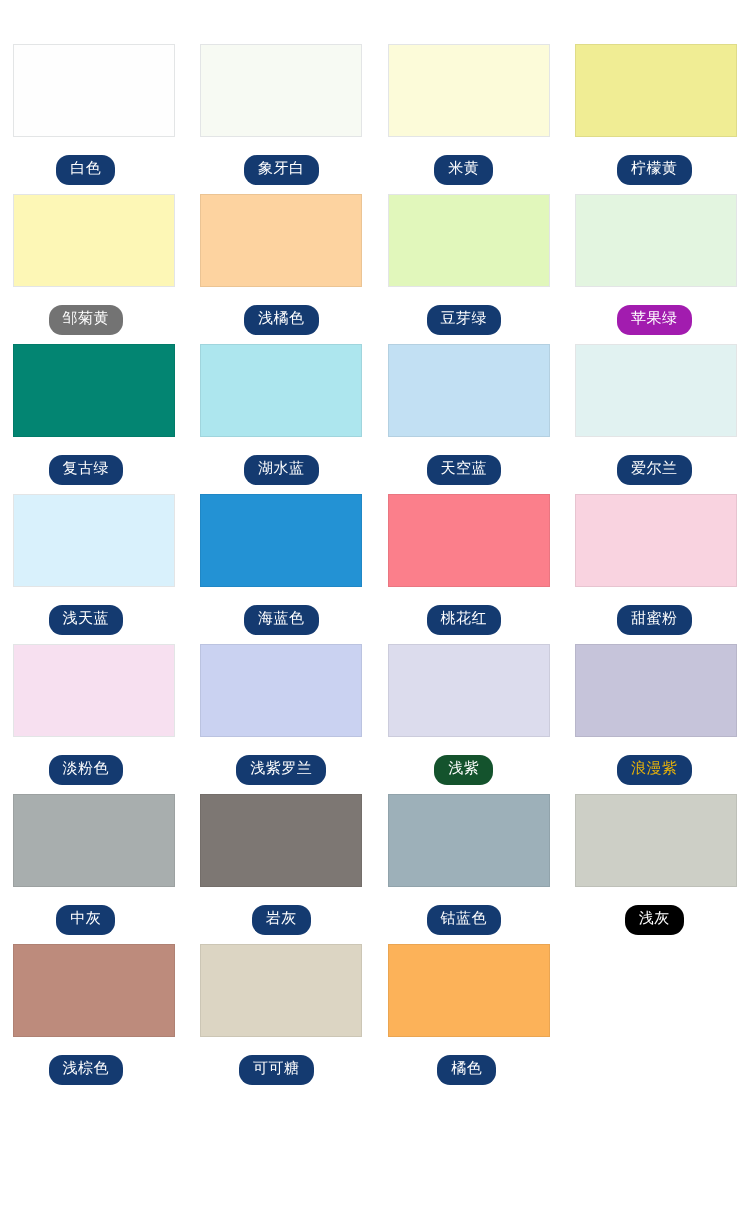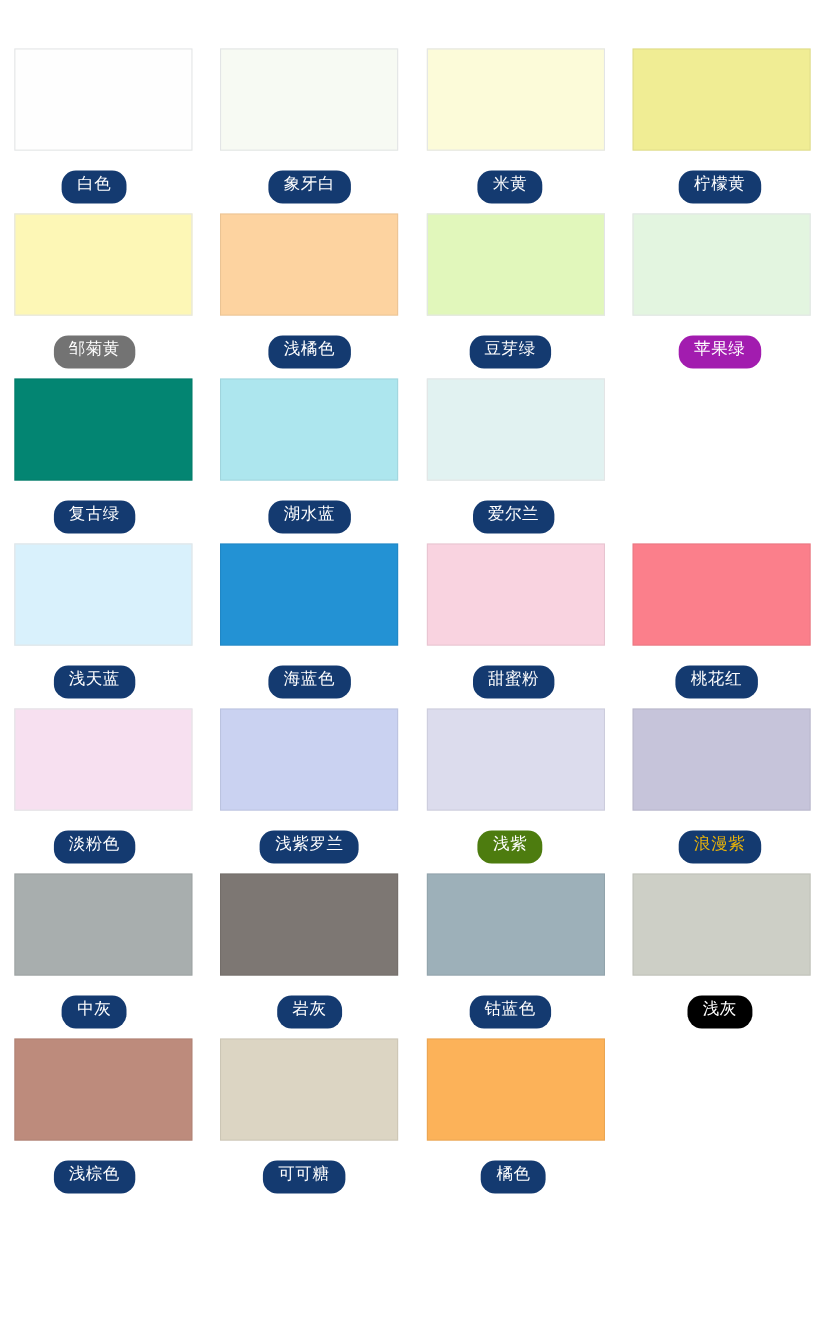--- a/index.html
+++ b/index.html
@@ -128,70 +128,76 @@
         <div class="swatch-label-wrap">
           <span class="swatch-label" style="background: rgb(20, 58, 112); color: rgb(255, 255, 255);">复古绿</span>
         </div>
       </div>
       <div class="swatch-cell col-1">
         <div class="swatch-chip" style="background: rgb(173, 230, 238);"></div>
         <div class="swatch-label-wrap">
           <span class="swatch-label" style="background: rgb(20, 58, 112); color: rgb(255, 255, 255);">湖水蓝</span>
         </div>
       </div>
+      <div class="swatch-cell col-2">
+        <div class="swatch-chip" style="background: rgb(194, 224, 243);"></div>
+        <div class="swatch-label-wrap">
+          <span class="swatch-label" style="background: rgb(20, 58, 112); color: rgb(255, 255, 255);">天空蓝</span>
+        </div>
+      </div>
       <div class="swatch-cell col-3">
         <div class="swatch-chip pale" style="background: rgb(225, 242, 241);"></div>
         <div class="swatch-label-wrap">
           <span class="swatch-label" style="background: rgb(20, 58, 112); color: rgb(255, 255, 255);">爱尔兰</span>
         </div>
       </div>
     </div>
     <div class="swatch-row">
       <div class="swatch-cell col-0">
         <div class="swatch-chip pale" style="background: rgb(217, 241, 252);"></div>
         <div class="swatch-label-wrap">
           <span class="swatch-label" style="background: rgb(20, 58, 112); color: rgb(255, 255, 255);">浅天蓝</span>
         </div>
       </div>
       <div class="swatch-cell col-1">
         <div class="swatch-chip" style="background: rgb(35, 146, 212);"></div>
         <div class="swatch-label-wrap">
           <span class="swatch-label" style="background: rgb(20, 58, 112); color: rgb(255, 255, 255);">海蓝色</span>
         </div>
       </div>
+      <div class="swatch-cell col-2">
+        <div class="swatch-chip" style="background: rgb(251, 127, 139);"></div>
+        <div class="swatch-label-wrap">
+          <span class="swatch-label" style="background: rgb(20, 58, 112); color: rgb(255, 255, 255);">桃花红</span>
+        </div>
+      </div>
       <div class="swatch-cell col-3">
         <div class="swatch-chip" style="background: rgb(249, 211, 224);"></div>
         <div class="swatch-label-wrap">
           <span class="swatch-label" style="background: rgb(20, 58, 112); color: rgb(255, 255, 255);">甜蜜粉</span>
         </div>
       </div>
-      <div class="swatch-cell col-2">
-        <div class="swatch-chip" style="background: rgb(251, 127, 139);"></div>
-        <div class="swatch-label-wrap">
-          <span class="swatch-label" style="background: rgb(20, 58, 112); color: rgb(255, 255, 255);">桃花红</span>
-        </div>
-      </div>
     </div>
     <div class="swatch-row">
       <div class="swatch-cell col-0">
         <div class="swatch-chip pale" style="background: rgb(247, 224, 240);"></div>
         <div class="swatch-label-wrap">
           <span class="swatch-label" style="background: rgb(20, 58, 112); color: rgb(255, 255, 255);">淡粉色</span>
         </div>
       </div>
       <div class="swatch-cell col-1">
         <div class="swatch-chip" style="background: rgb(202, 210, 241);"></div>
         <div class="swatch-label-wrap">
           <span class="swatch-label" style="background: rgb(20, 58, 112); color: rgb(255, 255, 255);">浅紫罗兰</span>
         </div>
       </div>
       <div class="swatch-cell col-2">
         <div class="swatch-chip" style="background: rgb(220, 220, 237);"></div>
         <div class="swatch-label-wrap">
-          <span class="swatch-label" style="background: #4d7c0f; color: rgb(255, 255, 255);">浅紫</span>
+          <span class="swatch-label" style="background: #14532d; color: rgb(255, 255, 255);">浅紫</span>
         </div>
       </div>
       <div class="swatch-cell col-3">
         <div class="swatch-chip" style="background: rgb(198, 196, 218);"></div>
         <div class="swatch-label-wrap">
           <span class="swatch-label" style="background: rgb(20, 58, 112); color: #eab308;">浪漫紫</span>
         </div>
       </div>
     </div>
     <div class="swatch-row">

